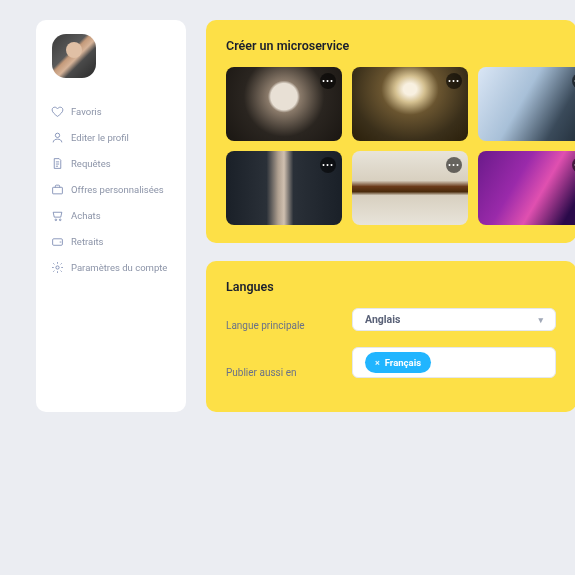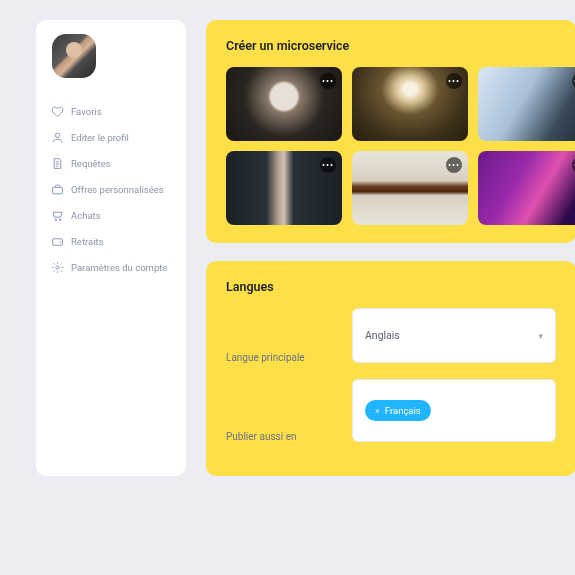--- a/index.html
+++ b/index.html
@@ -109,28 +109,29 @@
   }
   .form-label{
     width:110px;
     font-size:10px;
     color:#6a7288;
   }
   .select{
     flex:1;
     border:1px solid #e4e7ee;
     border-radius:6px;
-    padding:20px 12px;
+    padding:4px 12px;
     font-size:10.5px;
     color:#5a6278;
     background:#fff;
     cursor:pointer;
     display:flex;
     align-items:center;
     justify-content:space-between;
+    font-weight:bold;
   }
   .select .chev{color:#a0a8b8;font-size:9px;}
   .chip{
     display:inline-flex;
     align-items:center;
     gap:5px;
     background:#21b5ff;
     color:#fff;
     font-size:9.5px;
     padding:5px 10px;

